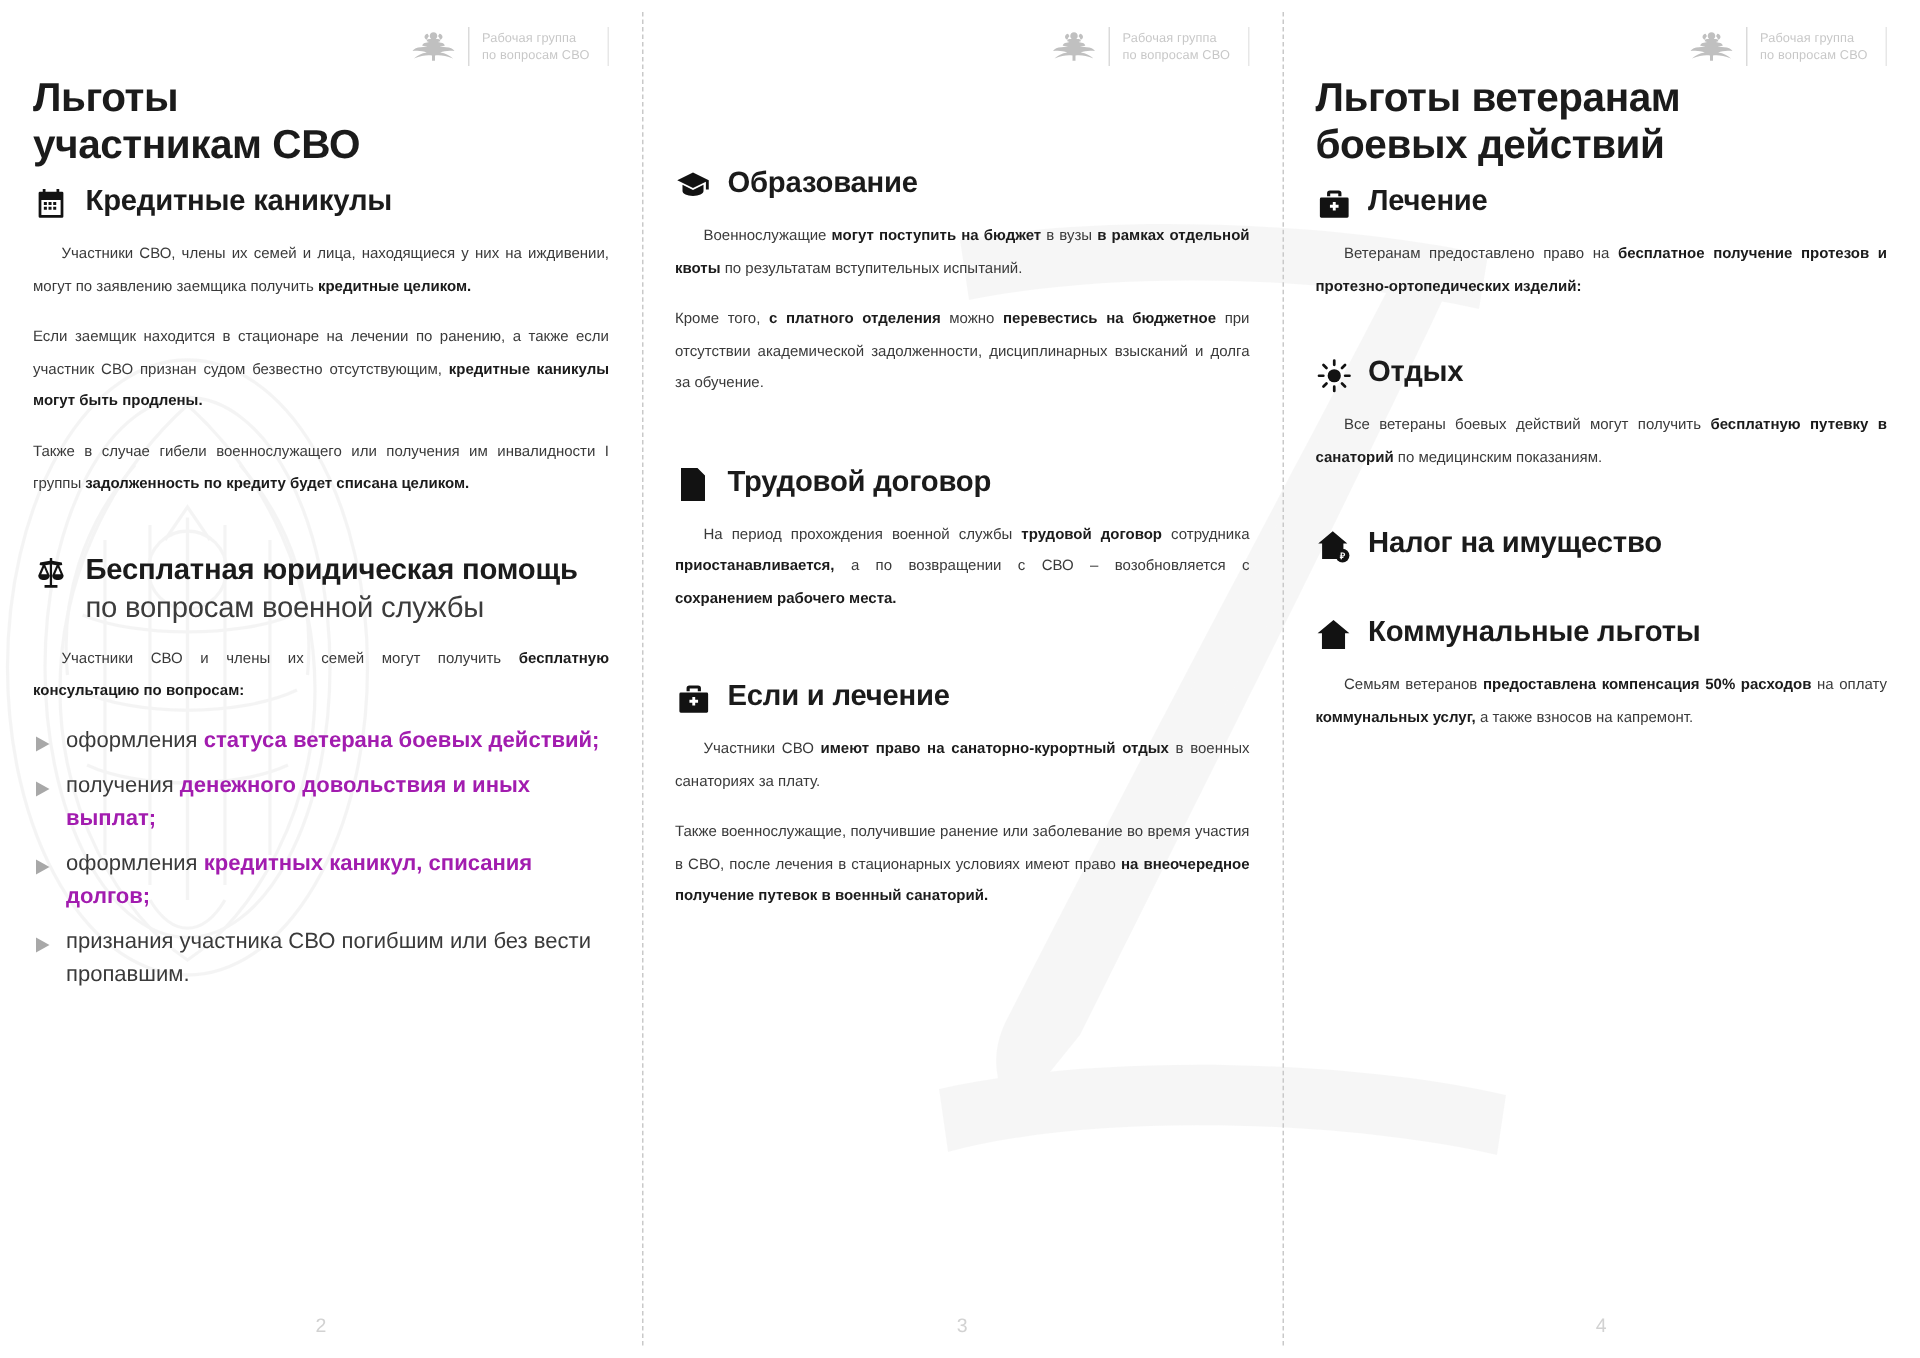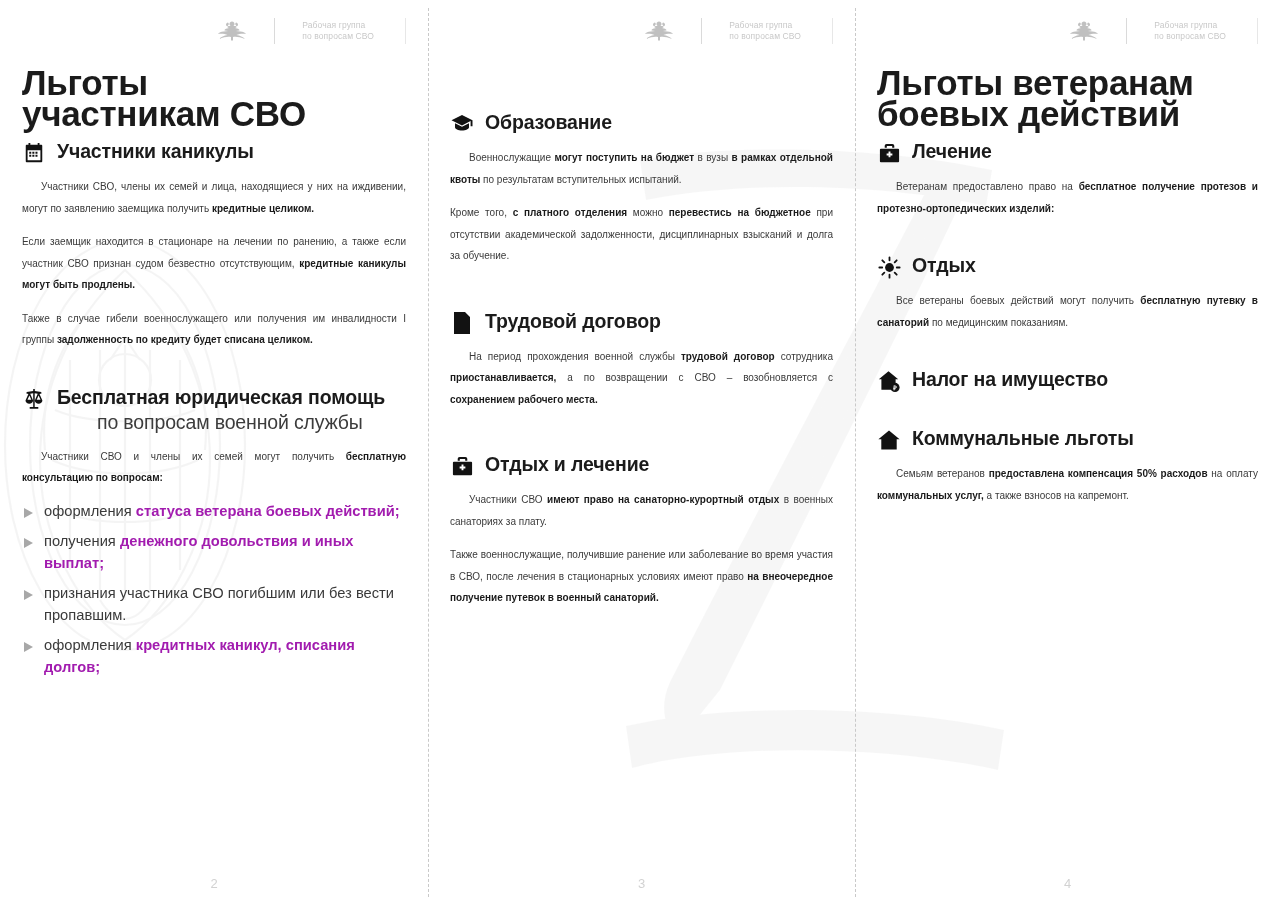--- a/index.html
+++ b/index.html
@@ -67,21 +67,21 @@
     z-index: 2;
   }
   .divider-1 { left: 428px; }
   .divider-2 { left: 855px; }
 
   
   .runhead {
     display: flex;
     align-items: center;
     justify-content: flex-end;
-    gap: 27px;
+    gap: 8px;
     height: 34px;
     opacity: .55;
     flex: none;
   }
   .runhead-emblem { width: 30px; height: 22px; flex: none; }
   .runhead-rule {
     width: 1px;
     height: 26px;
     background: #bdbdbd;
     flex: none;
@@ -96,26 +96,26 @@
   .runhead-endrule {
     width: 1px;
     height: 26px;
     background: #d4d4d4;
     flex: none;
     margin-left: 4px;
   }
 
   
   .page-title {
-    font-size: 35px;
+    font-size: 27px;
     line-height: 31px;
     font-weight: 700;
     letter-spacing: -.3px;
     color: #1b1b1b;
-    margin-top: 19px;
+    margin-top: 2px;
     margin-bottom: 10px;
     white-space: pre-line;
   }
 
   
   .section { margin-bottom: 4px; }
 
   .section-head {
     display: flex;
     align-items: flex-start;
@@ -133,21 +133,21 @@
     color: #121212;
   }
   .section-icon svg { display: block; }
   .section-title {
     font-size: 19.5px;
     line-height: 25px;
     font-weight: 700;
     color: #1b1b1b;
     letter-spacing: -.15px;
   }
-  .section-title .reg { font-weight: 400; color: #3c3c3c; margin-left: 40px; }
+  .section-title .reg { font-weight: 400; color: #3c3c3c; }
 
   
   p.para {
     font-size: 10px;
     line-height: 21.5px;
     color: #3a3a3a;
     margin-bottom: 12px;
     text-align: justify;
     text-justify: inter-word;
   }
@@ -244,21 +244,21 @@
     <h1 class="page-title">Льготы
 участникам СВО</h1>
 
     <div class="section">
       <div class="section-head">
         <span class="section-icon">
           <svg width="22" height="22" viewBox="0 0 24 24" fill="currentColor">
             <path d="M6 1h2v2h8V1h2v2h2a1 1 0 011 1v17a1 1 0 01-1 1H4a1 1 0 01-1-1V4a1 1 0 011-1h2V1zm-1 8v11h14V9H5zm1.8 1.6h2.2v2.2H6.8v-2.2zm3.4 0h2.2v2.2h-2.2v-2.2zm3.4 0h2.2v2.2h-2.2v-2.2zm-6.8 3.4h2.2v2.2H6.8V14zm3.4 0h2.2v2.2h-2.2V14zm3.4 0h2.2v2.2h-2.2V14z"></path>
           </svg>
         </span>
-        <h2 class="section-title"><span>Участники каникулы</span></h2>
+        <h2 class="section-title"><span>Кредитные каникулы</span></h2>
       </div>
       <div>
           <p class="para indent">Участники СВО, члены их семей и лица, находящиеся у них на иждивении, могут по заявлению заемщика получить <b>кредитные целиком.</b></p>
           <p class="para">Если заемщик находится в стационаре на лечении по ранению, а также если участник СВО признан судом безвестно отсутствующим, <b>кредитные каникулы могут быть продлены.</b></p>
           <p class="para">Также в случае гибели военнослужащего или получения им инвалидности I группы <b>задолженность по кредиту будет списана целиком.</b></p>
         </div>
 
     </div>
 
     <div class="spacer-md"></div>
@@ -271,22 +271,22 @@
           </svg>
         </span>
         <h2 class="section-title"><span><b>Бесплатная юридическая помощь</b><span class="reg"> по вопросам военной службы</span></span></h2>
       </div>
       <div>
           <p class="para indent">Участники СВО и члены их семей могут получить <b>бесплатную консультацию по вопросам:</b></p>
         </div>
       <ul class="bullets">
           <li>оформления <b>статуса ветерана боевых действий;</b></li>
           <li>получения <b>денежного довольствия и иных выплат;</b></li>
+          <li>оформления <b>кредитных каникул, списания долгов;</b></li>
           <li>признания участника СВО погибшим или без вести пропавшим.</li>
-          <li>оформления <b>кредитных каникул, списания долгов;</b></li>
         </ul>
     </div>
 
     <div class="page-number">2</div>
   </div>
 
   <div class="page page-2">
 
     <div class="runhead">
       <svg class="runhead-emblem" viewBox="0 0 60 44">
@@ -340,21 +340,21 @@
     <div class="spacer-lg"></div>
 
     <div class="section">
       <div class="section-head">
         <span class="section-icon">
           <svg width="23" height="23" viewBox="0 0 24 24" fill="currentColor">
             <path d="M9 2h6a2 2 0 012 2v2h-2.2V4.2H9.2V6H7V4a2 2 0 012-2z"></path>
             <path d="M3 7h18a1 1 0 011 1v12a1 1 0 01-1 1H3a1 1 0 01-1-1V8a1 1 0 011-1zm8 3v2H9v2h2v2h2v-2h2v-2h-2v-2h-2z"></path>
           </svg>
         </span>
-        <h2 class="section-title"><span>Отдых и лечение</span></h2>
+        <h2 class="section-title"><span>Если и лечение</span></h2>
       </div>
       <div>
           <p class="para indent">Участники СВО <b>имеют право на санаторно-курортный отдых</b> в военных санаториях за плату.</p>
           <p class="para">Также военнослужащие, получившие ранение или заболевание во время участия в СВО, после лечения в стационарных условиях имеют право <b>на внеочередное получение путевок в военный санаторий.</b></p>
         </div>
     </div>
 
     <div class="page-number">3</div>
   </div>
 

